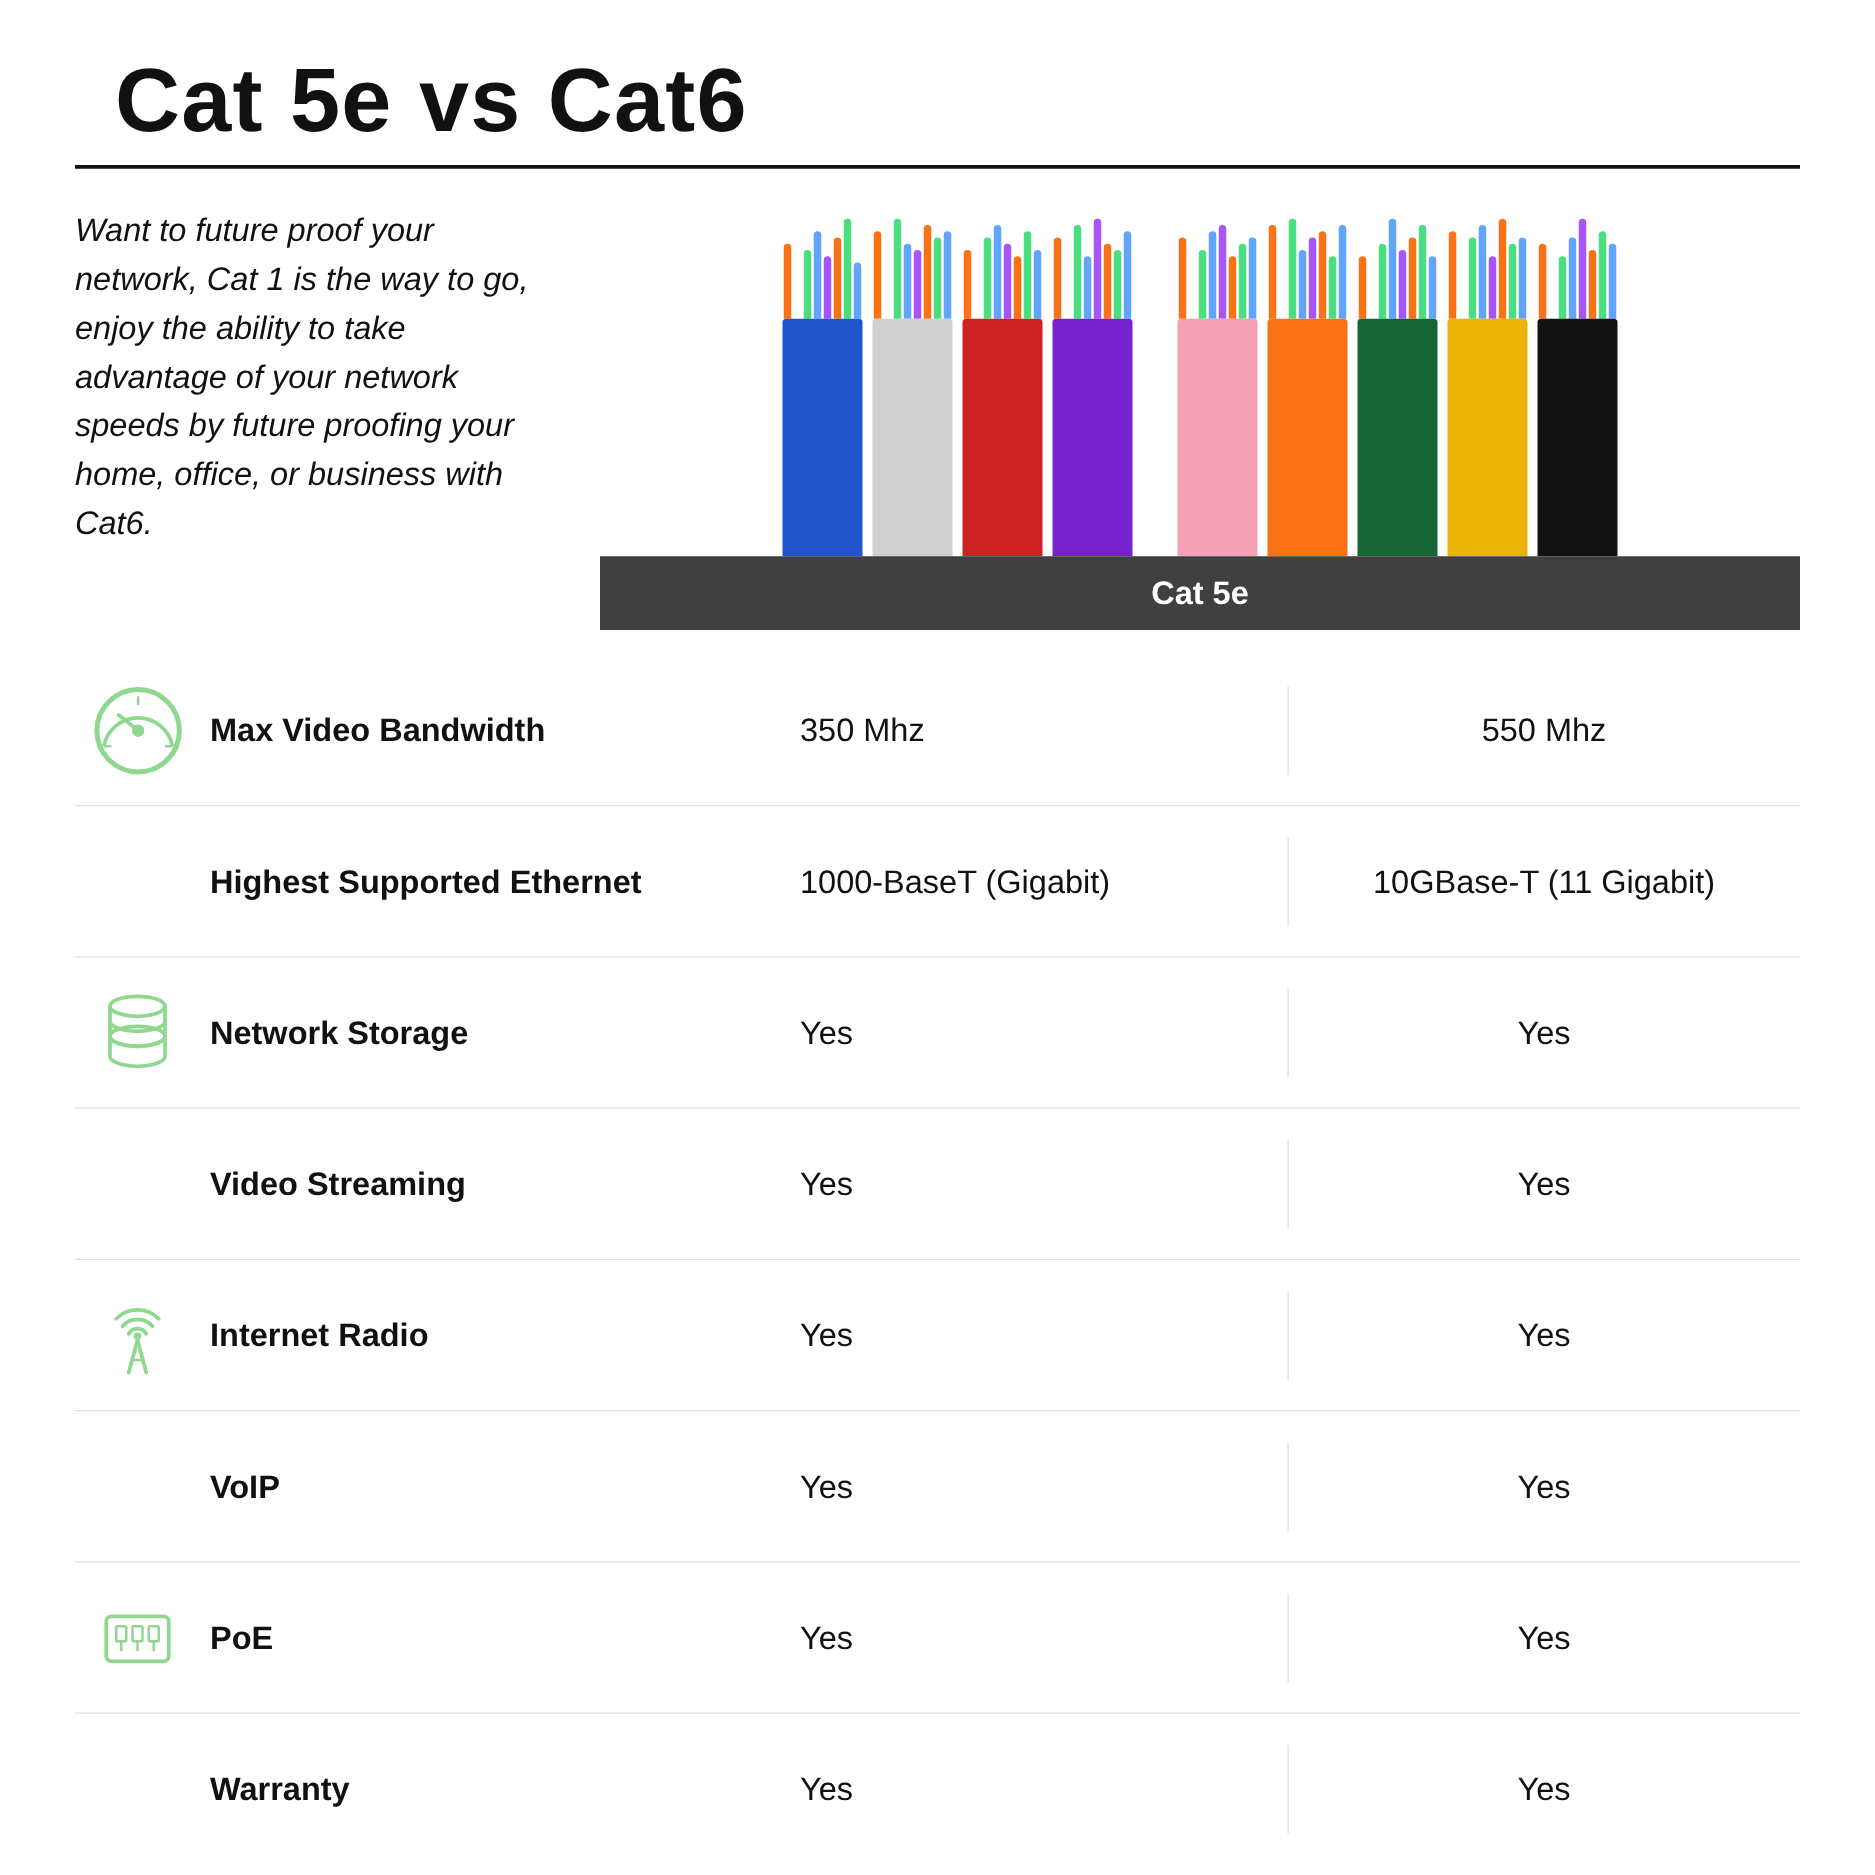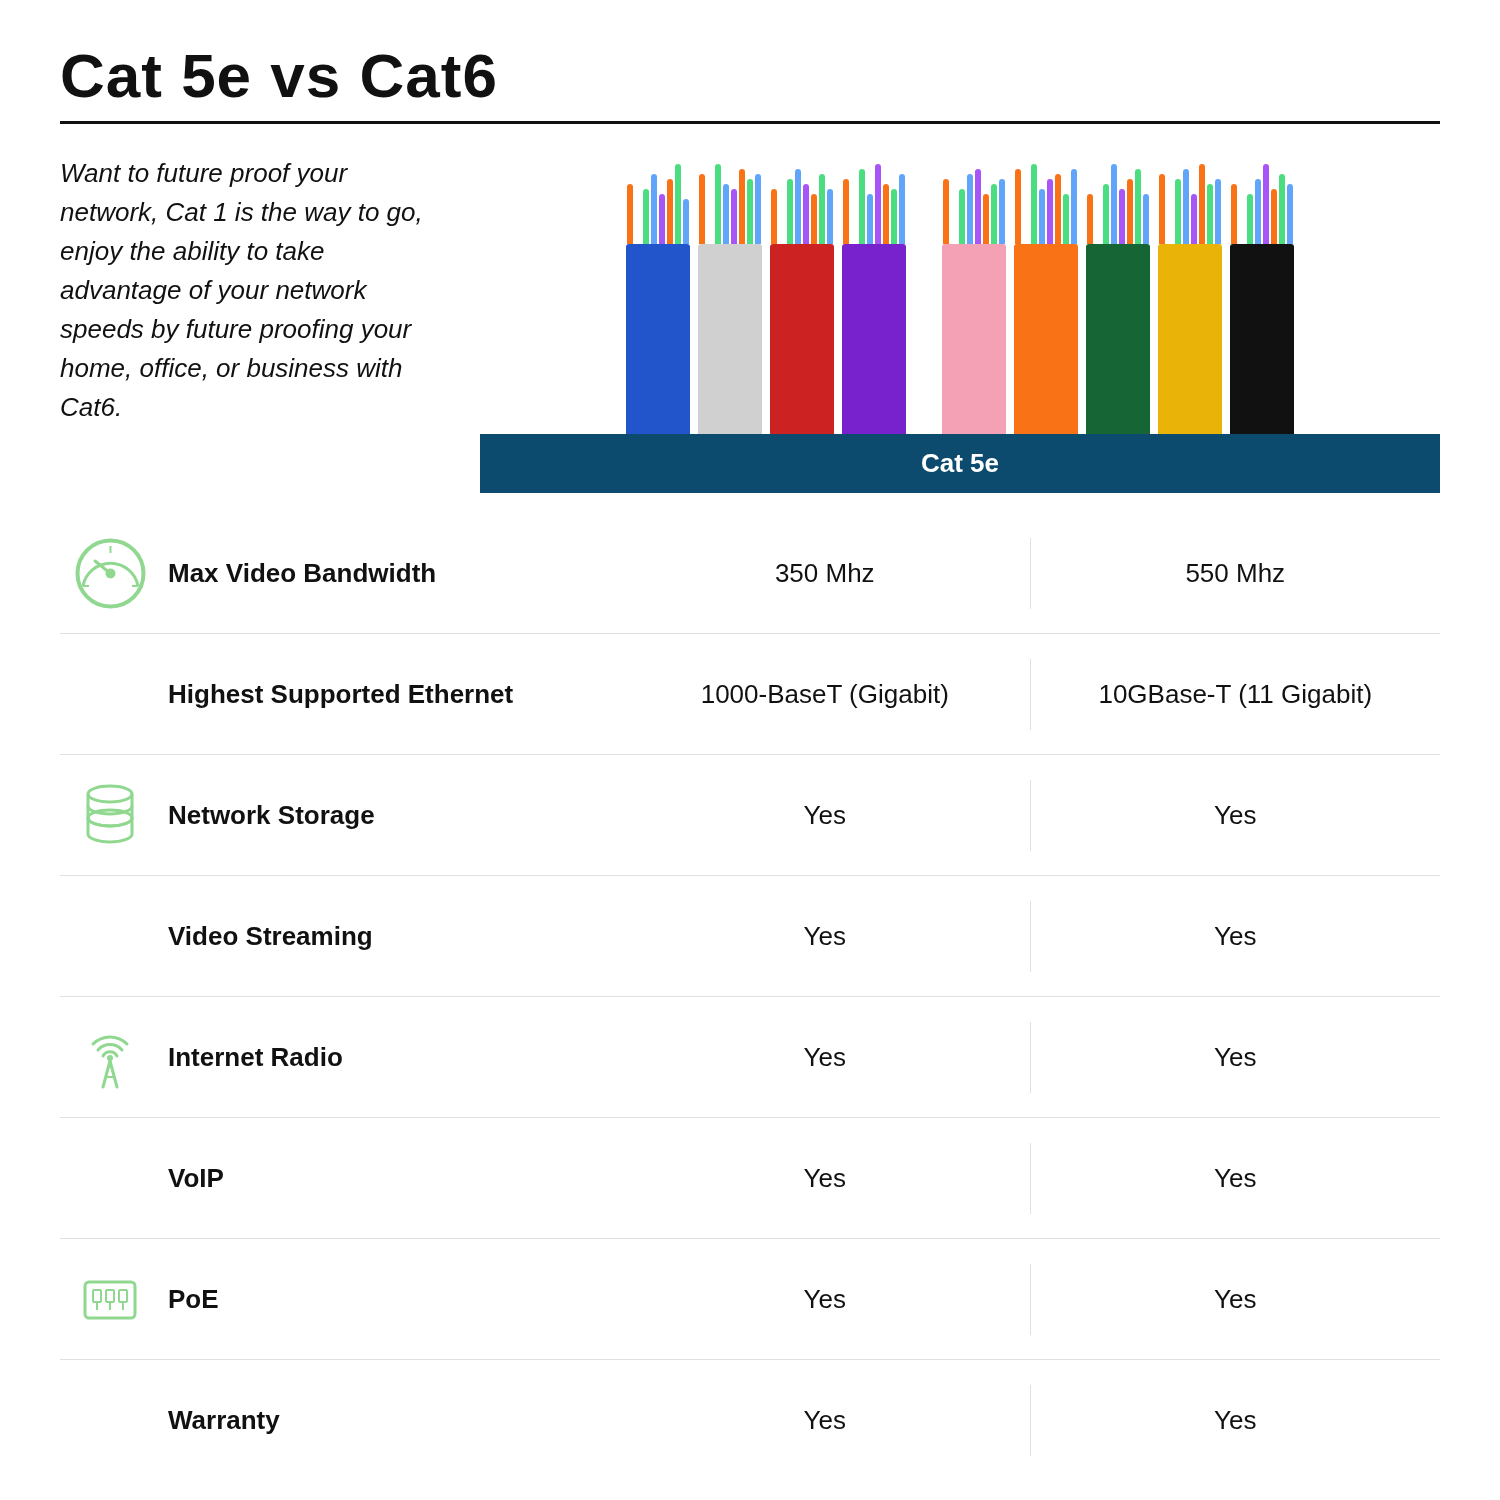--- a/index.html
+++ b/index.html
@@ -11,24 +11,25 @@
       color: #111;
     }
 
     .page {
       width: 1500px;
       min-height: 1500px;
       padding: 40px 60px;
     }
 
     .title {
-      font-size: 62px;
+      font-size: 72px;
       font-weight: 900;
       letter-spacing: 1px;
       margin-bottom: 10px;
+      margin-left: 32px;
     }
 
     .divider {
       border: none;
       border-top: 3px solid #111;
       margin-bottom: 30px;
     }
 
     .intro-section {
       display: flex;
@@ -82,21 +83,21 @@
     }
 
     .feature-label {
       font-size: 26px;
       font-weight: bold;
       color: #111;
     }
 
     .col-cat5e {
       flex: 1;
-      text-align: center;
+      text-align: left;
       font-size: 26px;
       color: #111;
       padding: 20px;
     }
 
     .col-cat6 {
       flex: 1;
       text-align: center;
       font-size: 26px;
       color: #111;
@@ -162,21 +163,21 @@
       border-radius: 3px 3px 0 0;
       margin-top: 0;
     }
 
     .cables-label-row {
       display: flex;
       width: 100%;
     }
 
     .cables-label-cat5e {
-      background: #0c4a6e;
+      background: #404040;
       color: #fff;
       text-align: center;
       padding: 14px 20px;
       font-size: 26px;
       font-weight: bold;
       flex: 1;
     }
 
     .cables-label-cat6 {
       background: #111;

